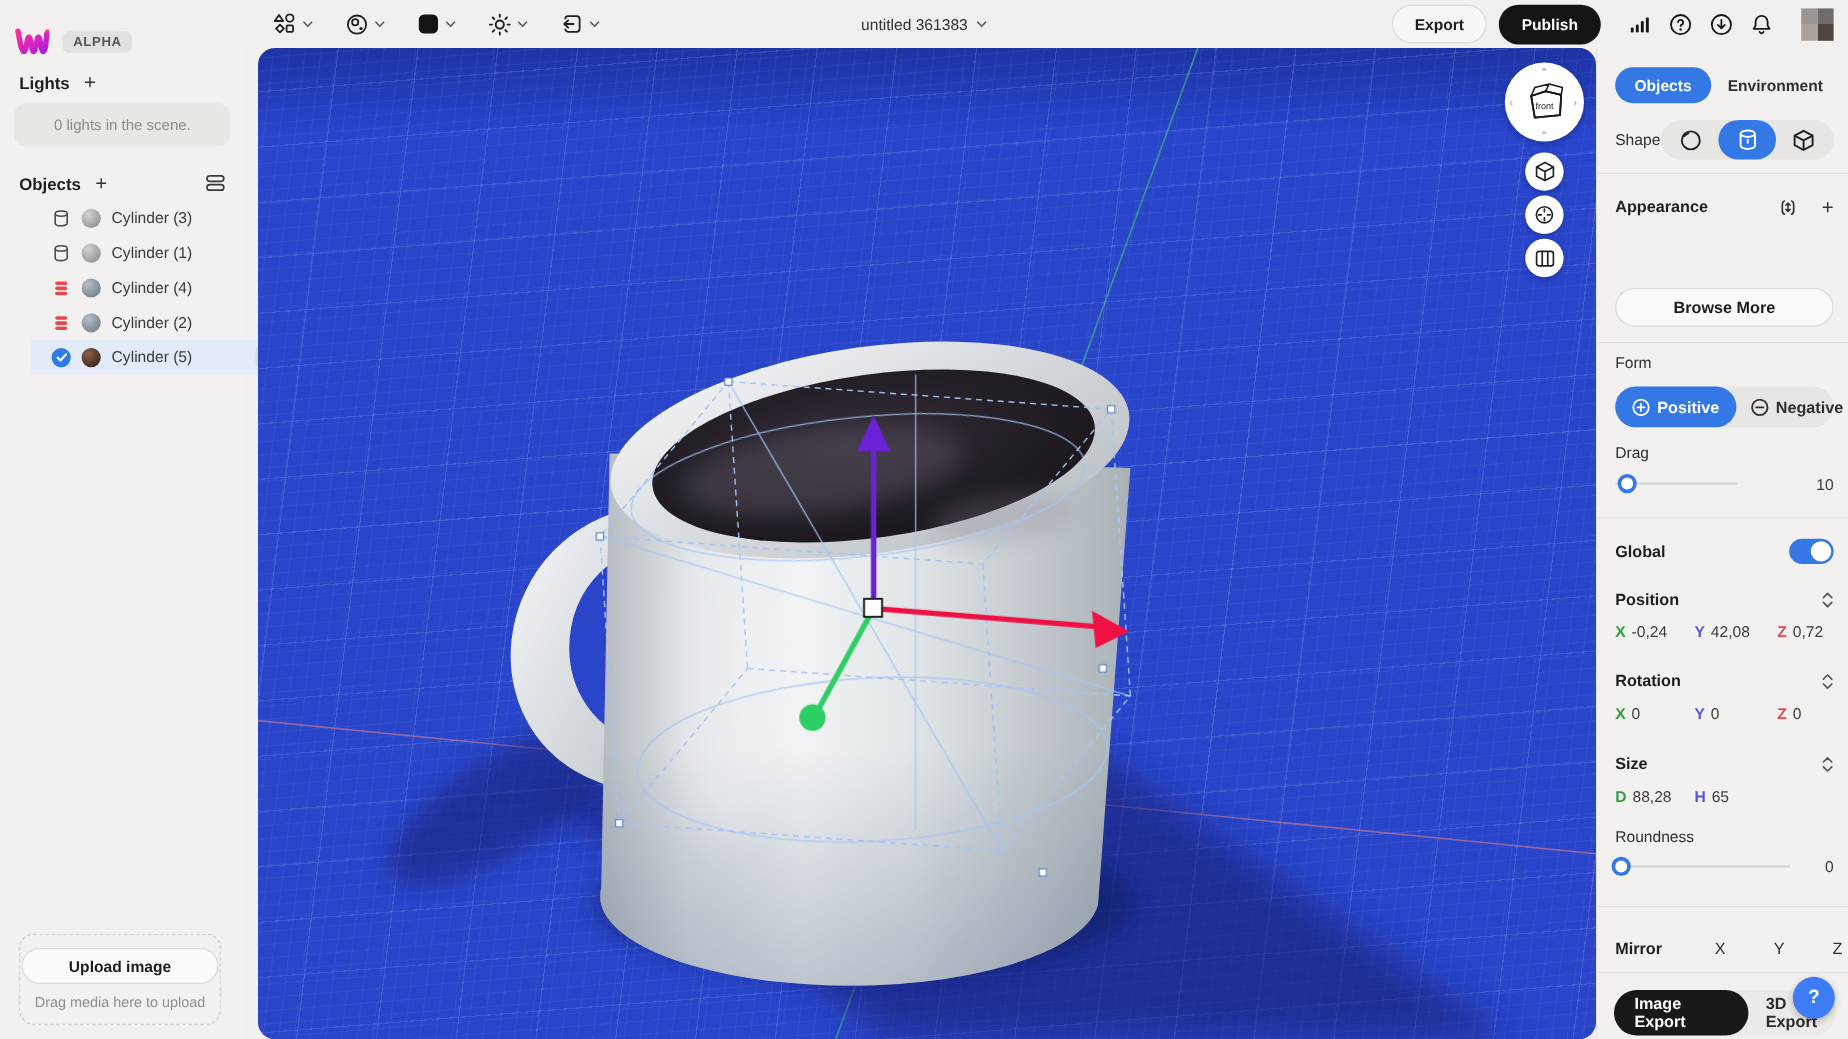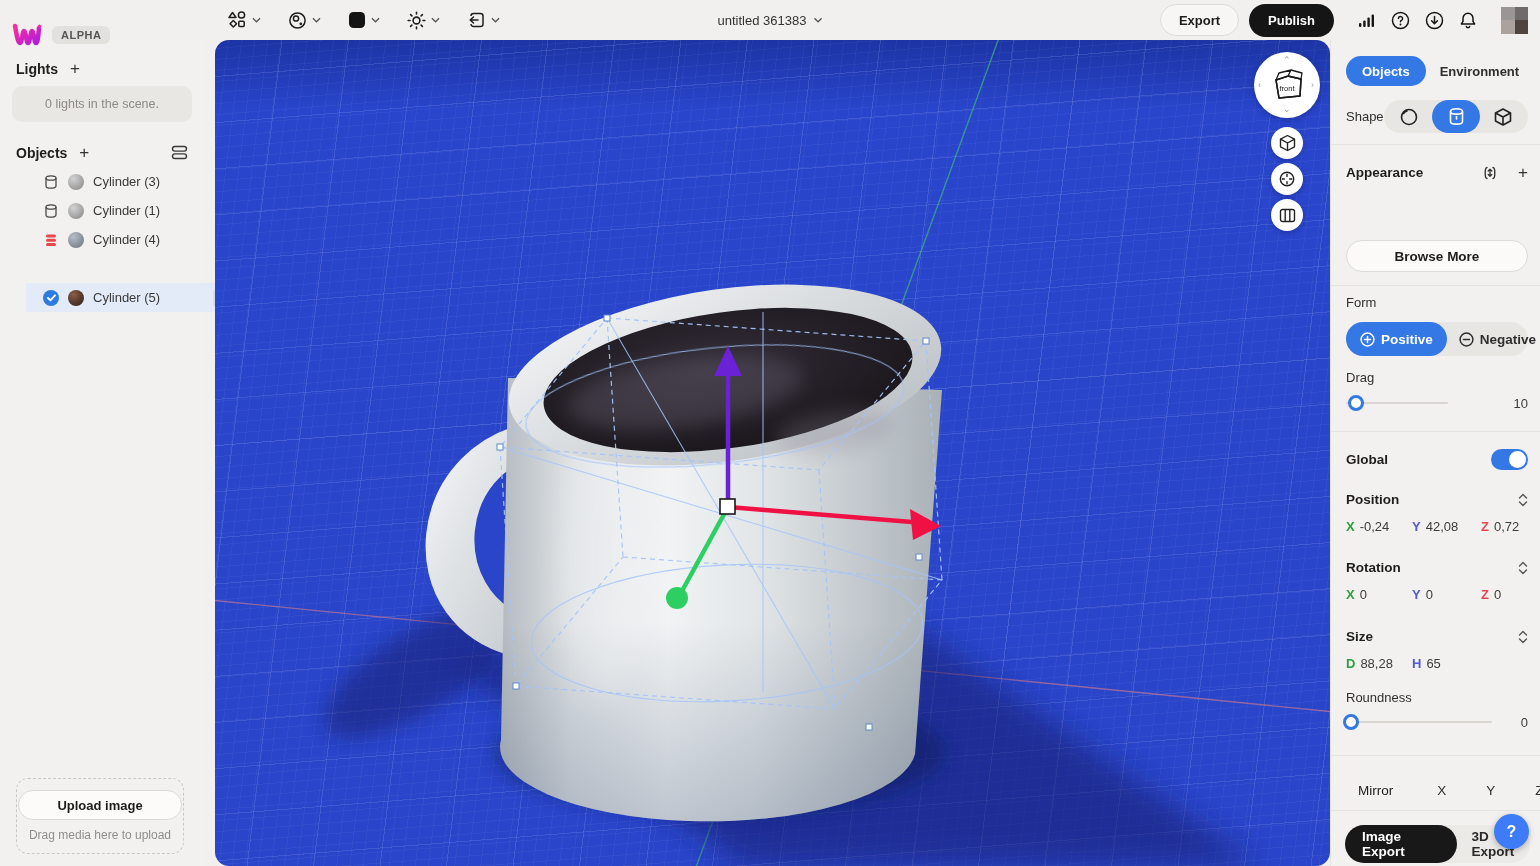--- a/index.html
+++ b/index.html
@@ -117,21 +117,21 @@
   .toggle { margin-left:auto; width:37px; height:21px; border-radius:11px; background:#3478e6;
     position:relative; cursor:pointer; }
   .toggle i { position:absolute; right:2px; top:2px; width:17px; height:17px; border-radius:50%; background:#fff; }
   .axis-vals { height:16px; display:flex; font-size:13px; color:#3c3c3c; }
   .axis-vals .grp { display:flex; gap:5px; }
   .g1 { width:66px; } .g2 { width:69px; }
   .ax-x { color:#2f9e44; font-weight:600; } .ax-y { color:#5558d6; font-weight:600; }
   .ax-z { color:#e5484d; font-weight:600; }
   .stepper { margin-left:auto; cursor:pointer; }
   .mirror-row { top:742px; height:16px; display:flex; align-items:center; font-size:13.5px; color:#2f2f2f; }
-  .mirror-row b { font-weight:400; color:#1e1e1e; font-size:13.5px;margin-left:12px; }
+  .mirror-row b { font-weight:700; color:#1e1e1e; font-size:13.5px; }
   .mirror-row span { cursor:pointer; }
   .export-row { position:absolute; left:14px; right:10px; top:785px; height:38px; background:#eceae7;
     border-radius:19px; display:flex; align-items:center; }
   .img-export { height:38px; padding:0 17px; border-radius:19px; background:#181818; color:#fff;
     font-size:13.5px; font-weight:700; display:flex; align-items:center; cursor:pointer; }
   .threed-export { font-size:13.5px; font-weight:600; color:#2a2a2a; margin-left:14px; cursor:pointer; }
   .help-fab { position:absolute; left:163px; top:774px; width:35px; height:35px; border-radius:50%;
     background:#3e7cf7; color:#fff; font-size:16px; font-weight:700; display:flex; align-items:center;
     justify-content:center; box-shadow:0 2px 6px rgba(0,0,0,.25); cursor:pointer; z-index:5; }
   svg { display:block; }
@@ -283,20 +283,31 @@
   <div class="obj-row" style="top:185px;">
     <svg width="16" height="16" viewBox="0 0 16 16">
       <g fill="#e5484d">
           <rect x="3" y="2.5" width="10" height="3" rx="1.5"></rect>
           <rect x="3" y="6.8" width="10" height="3" rx="1.5"></rect>
           <rect x="3" y="11.1" width="10" height="3" rx="1.5"></rect>
         </g>
     </svg>
     <span class="swatch sw-steel"></span>
     <span>Cylinder (4)</span>
+  </div>
+  <div class="obj-row" style="top:214px;">
+    <svg width="16" height="16" viewBox="0 0 16 16">
+      <g fill="#e5484d">
+          <rect x="3" y="2.5" width="10" height="3" rx="1.5"></rect>
+          <rect x="3" y="6.8" width="10" height="3" rx="1.5"></rect>
+          <rect x="3" y="11.1" width="10" height="3" rx="1.5"></rect>
+        </g>
+    </svg>
+    <span class="swatch sw-steel"></span>
+    <span>Cylinder (2)</span>
   </div>
   <div class="obj-row selected" style="top:243px;">
     <span class="check-circle">
       <svg width="9" height="8" viewBox="0 0 9 8">
           <path d="M1 4 L3.4 6.4 L8 1.3" stroke="#fff" stroke-width="1.8" fill="none" stroke-linecap="round" stroke-linejoin="round"></path>
         </svg>
     </span>
     <span class="swatch sw-brown"></span>
     <span>Cylinder (5)</span>
     <span class="drag-chip">

